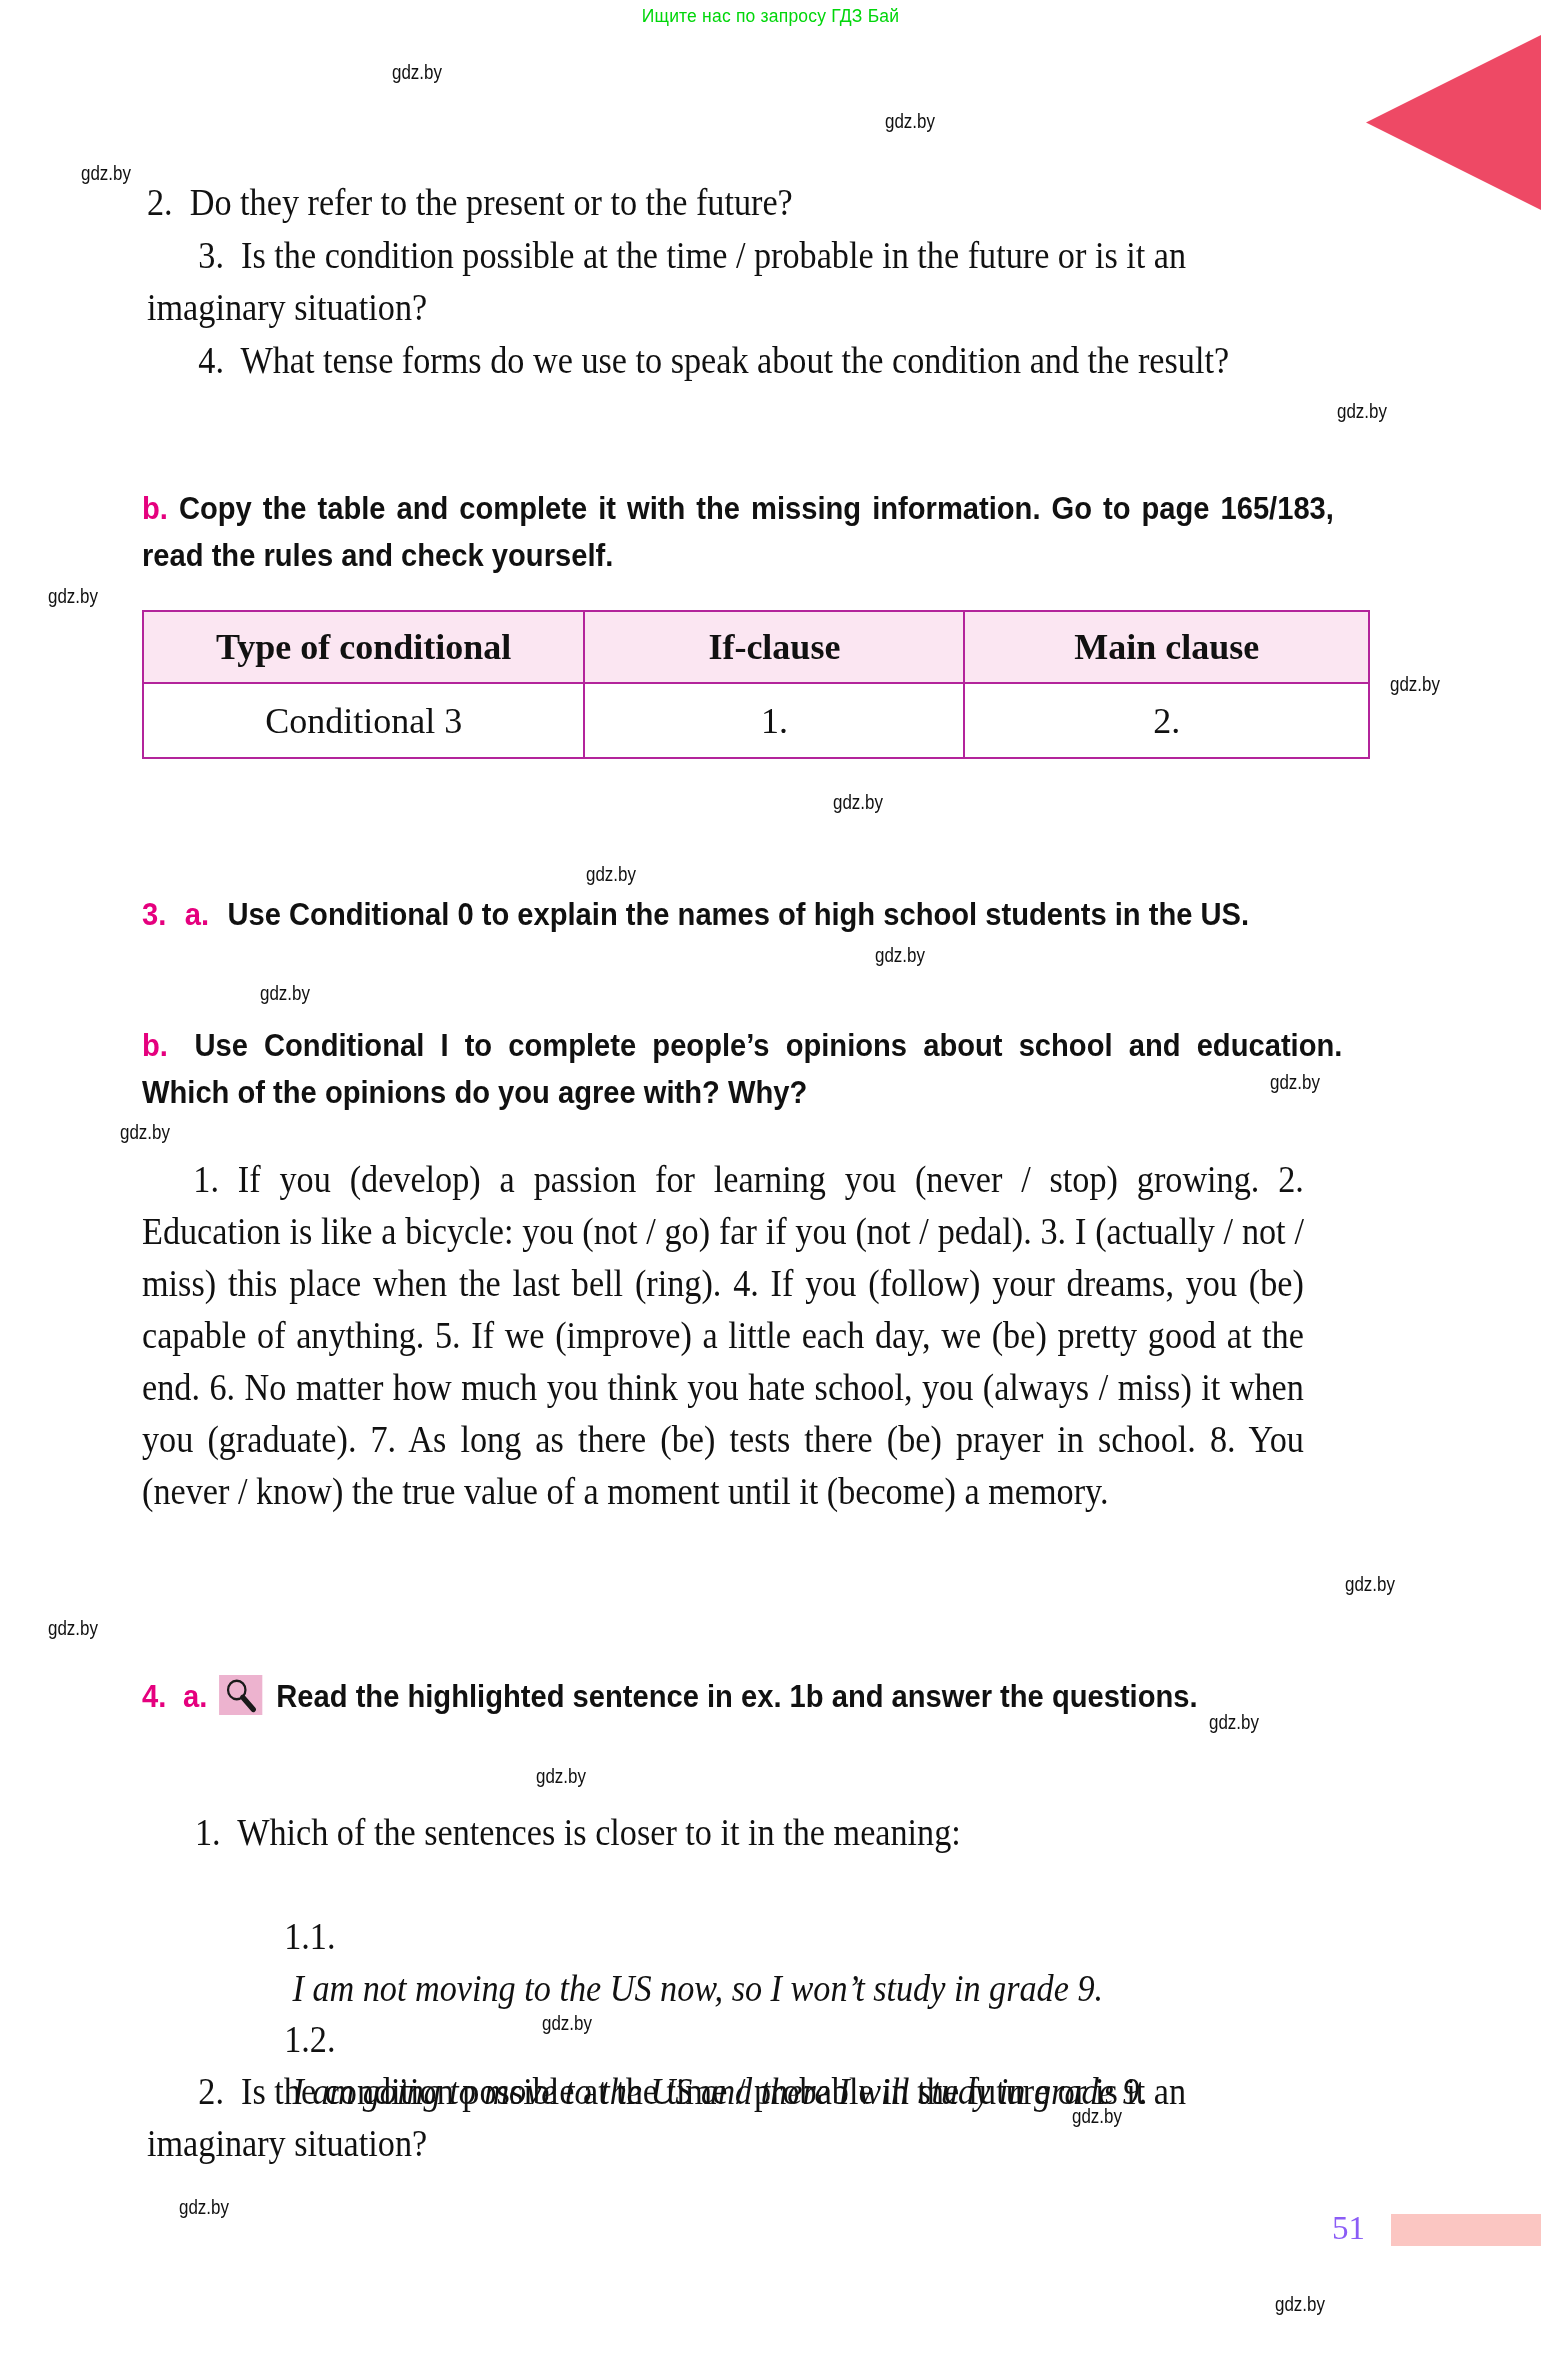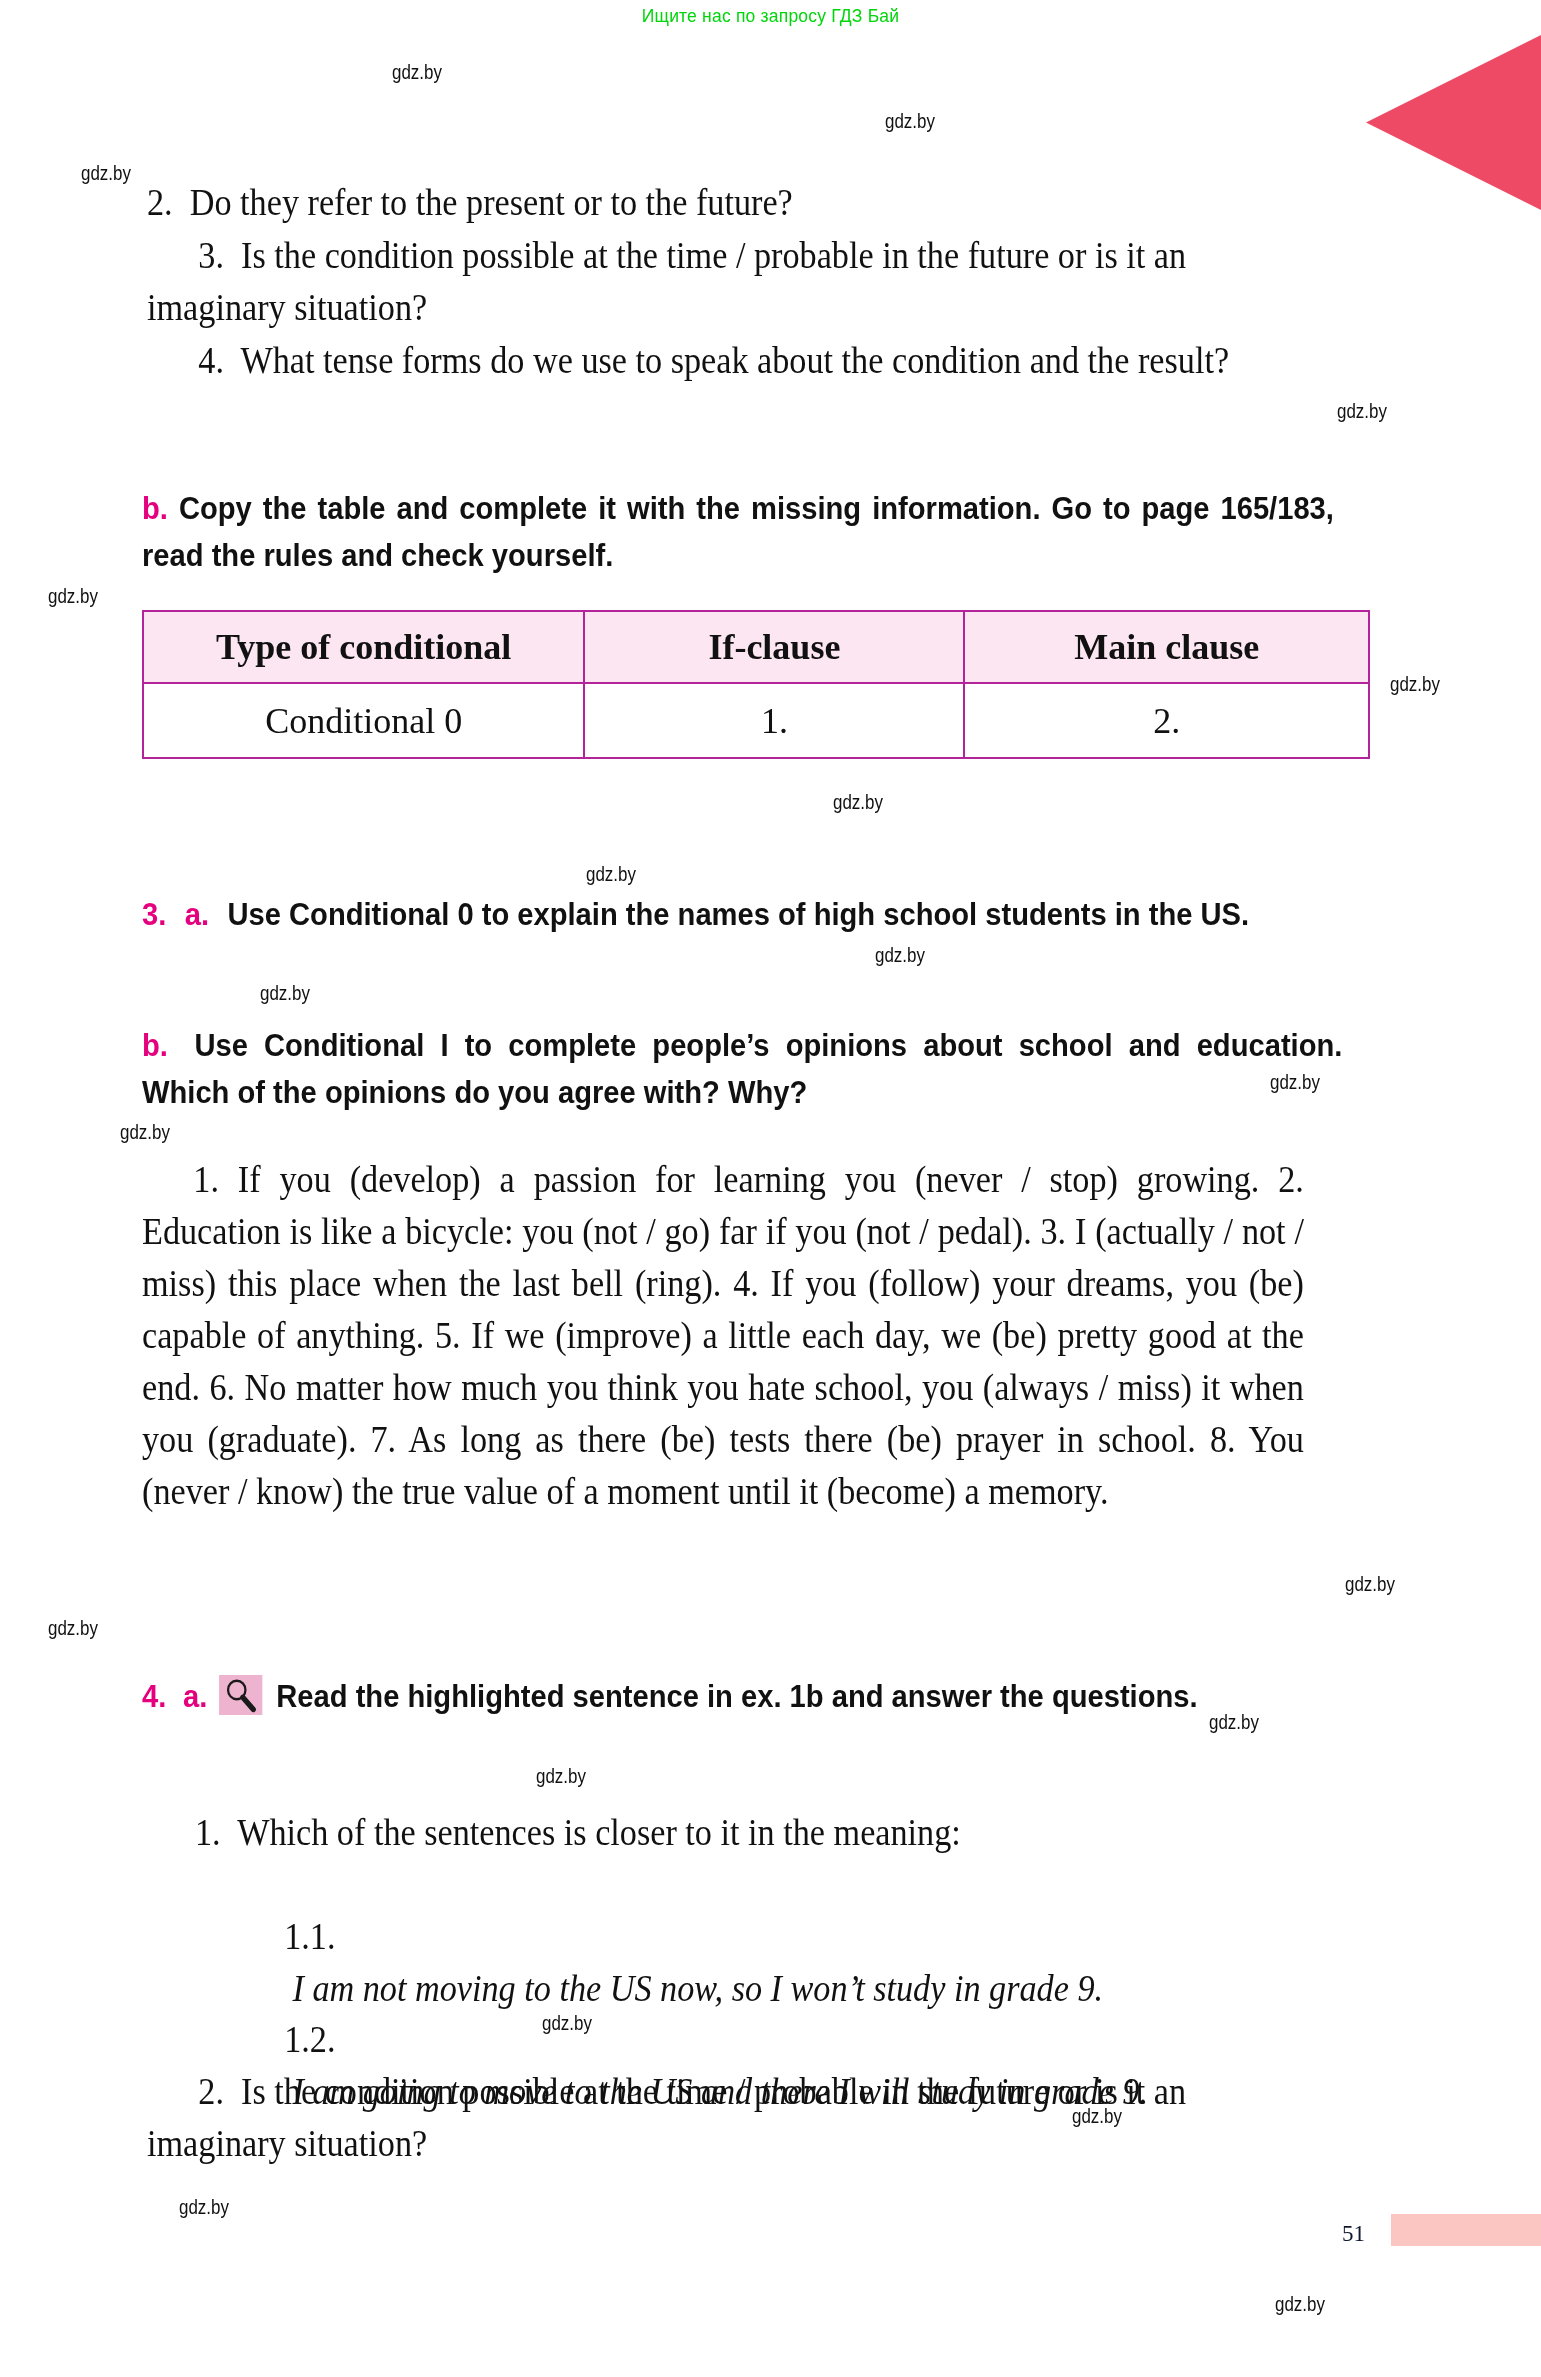--- a/index.html
+++ b/index.html
@@ -135,22 +135,22 @@
     position: relative;
     margin: 0 6.4px 0 3.7px;
   }
   .mag-icon svg { position: absolute; left: 4.6px; top: 1.8px; }
 
   
   .folio {
     position: absolute;
     right: 176px; bottom: 130px;
     font-family: "Liberation Serif", serif;
-    font-size: 23px;
-    color: #0f172a;
+    font-size: 33px;
+    color: #8b5cf6;
   }
   .folio-bar {
     position: absolute;
     right: 0; bottom: 131px;
     width: 150px; height: 32px;
     background: #fbc6c2;
   }
   .copyright {
     position: absolute;
     left: 228px; bottom: 102px;
@@ -200,21 +200,21 @@
         </colgroup>
       <thead>
         <tr>
           <th>Type of conditional</th>
           <th>If-clause</th>
           <th>Main clause</th>
         </tr>
       </thead>
       <tbody>
         <tr>
-          <td>Conditional 0</td>
+          <td>Conditional 3</td>
           <td>1.</td>
           <td>2.</td>
         </tr>
       </tbody>
     </table>
   </div>
 
   <div class="task" style="left:142px; top:891px; width:1277px;">
     <span class="num">3.</span>
     <span class="num" style="margin-left:11px">a.</span>

